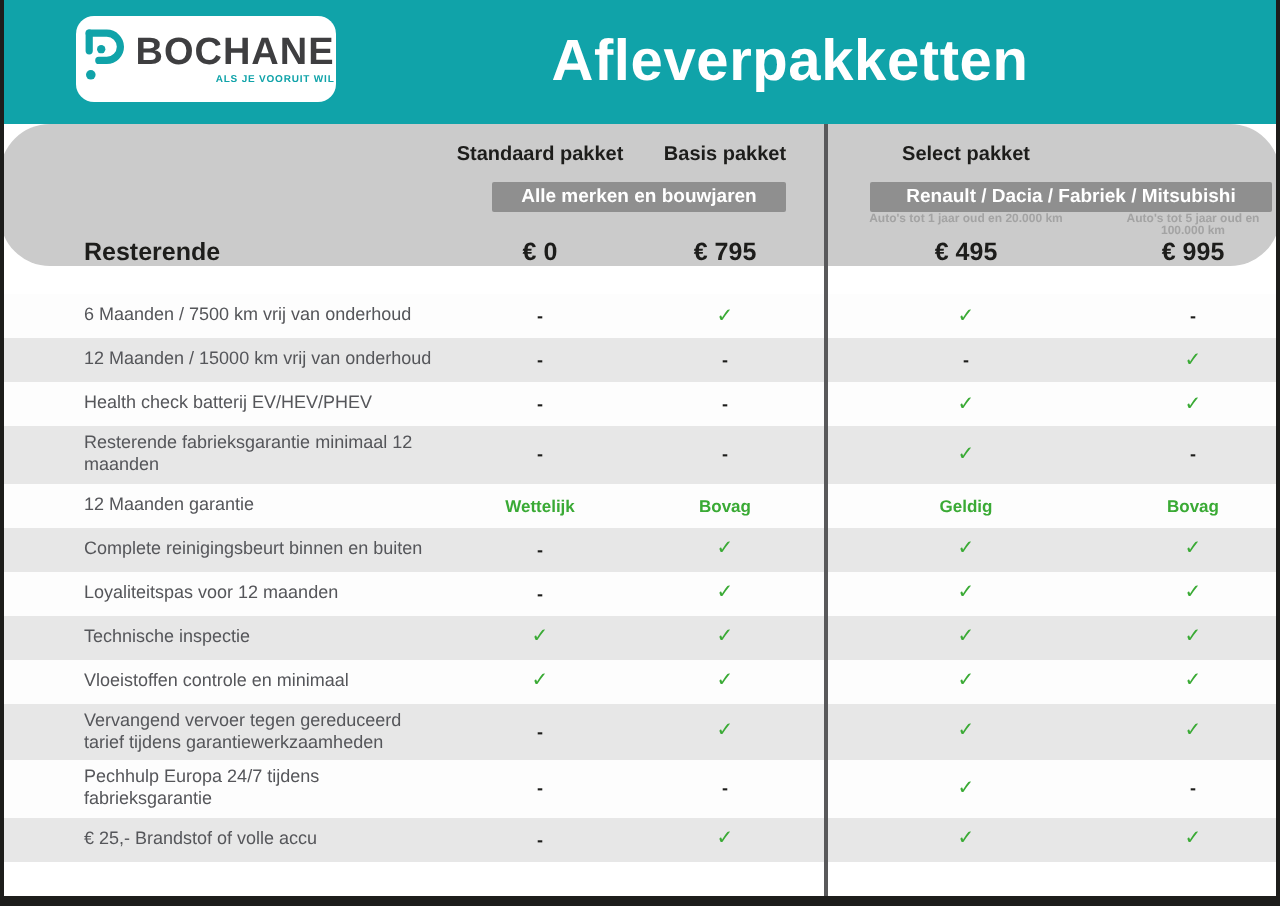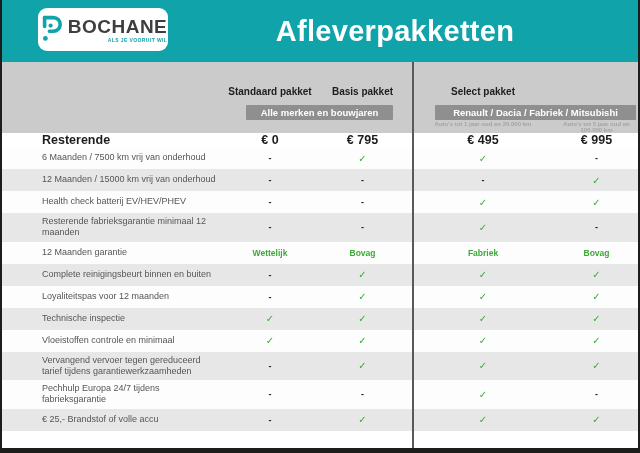--- a/index.html
+++ b/index.html
@@ -14,21 +14,21 @@
   .logo-text-wrap{display:flex;flex-direction:column;align-items:flex-end;line-height:1;}
   .brand{font-size:19px;font-weight:bold;color:#3e3e40;letter-spacing:.5px;}
   .tagline{font-size:5px;font-weight:bold;color:var(--teal);letter-spacing:.4px;margin-top:2px;}
   .page-title{flex:1;text-align:center;color:#ffffff;font-size:29px;font-weight:bold;
     padding-left:150px;letter-spacing:.3px;}
 
   
   .grid{display:grid;grid-template-columns:228px 84px 101px 140px 87px;width:640px;}
 
   
-  .band{background:var(--header-gray);padding-top:24px;height:71px;}
+  .band{background:var(--header-gray);padding-top:10px;height:71px;border-radius:25px;}
   .pkg-name{font-size:10px;font-weight:bold;color:#1d1d1b;text-align:center;height:16px;}
   .badges{margin-top:3px;height:16px;}
   .badge{grid-column:2 / span 2;background:var(--badge-gray);color:#ffffff;font-weight:bold;
     font-size:9.5px;text-align:center;line-height:15px;height:15px;border-radius:1px;
     margin:0 20px 0 18px;}
   .badge.right{grid-column:4 / span 2;margin:0 4px 0 22px;}
   .notes{height:10px;}
   .note{font-size:6px;font-weight:bold;color:#a3a3a3;text-align:center;}
   .note.c4{grid-column:4;}
   .note.c5{grid-column:5;}
@@ -133,21 +133,21 @@
         <div class="row-label">Resterende fabrieksgarantie minimaal 12 maanden</div>
         <div class="cell dash">-</div>
         <div class="cell dash">-</div>
         <div class="cell check">✓</div>
         <div class="cell dash">-</div>
       </div>
       <div class="grid row row-white">
         <div class="row-label">12 Maanden  garantie</div>
         <div class="cell text-value">Wettelijk</div>
         <div class="cell text-value">Bovag</div>
-        <div class="cell text-value">Fabriek</div>
+        <div class="cell text-value">Geldig</div>
         <div class="cell text-value">Bovag</div>
       </div>
       <div class="grid row row-gray">
         <div class="row-label">Complete reinigingsbeurt binnen en buiten</div>
         <div class="cell dash">-</div>
         <div class="cell check">✓</div>
         <div class="cell check">✓</div>
         <div class="cell check">✓</div>
       </div>
       <div class="grid row row-white">

